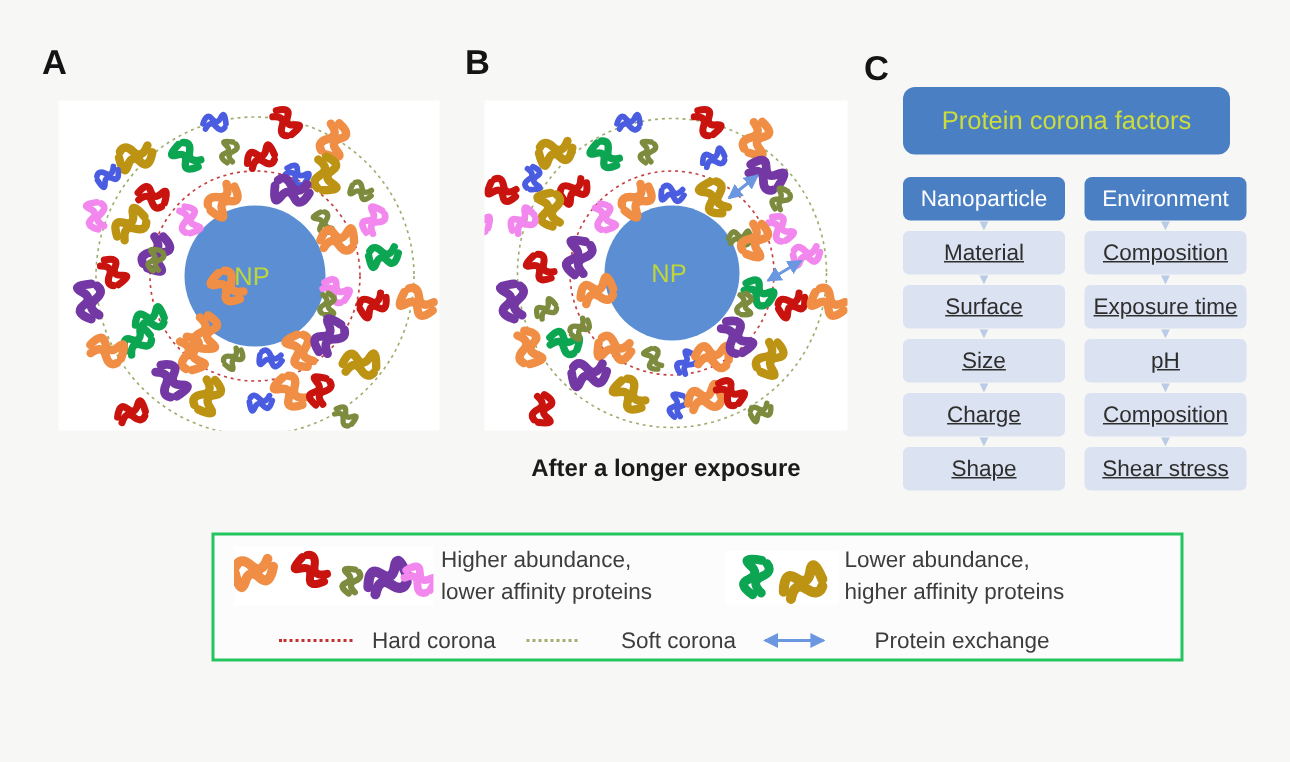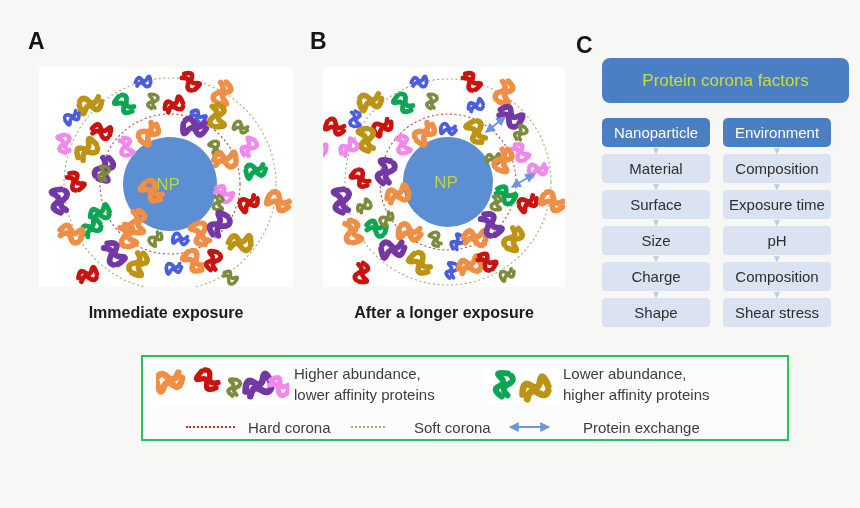--- a/index.html
+++ b/index.html
@@ -3,24 +3,24 @@
 <meta charset="utf-8">
 <style>
   html,body{margin:0;padding:0;}
   body{font-family:"Liberation Sans", sans-serif; background:#e9e9e9;}
   .stage{position:relative;width:860px;height:508px;background:#f7f7f5;overflow:hidden;}
   .panel-label{position:absolute;font-size:23px;font-weight:700;color:#141414;}
   .panel-box{position:absolute;background:#ffffff;}
   .panel-box svg{display:block;}
   .caption{position:absolute;text-align:center;font-size:16px;font-weight:700;color:#1b1b1b;}
   
-  .c-title{position:absolute;left:602px;top:58px;width:247px;height:45px;background:#4a80c3;border-radius:8px;display:flex;align-items:center;justify-content:center;font-size:17px;color:#ccdc3b;}
+  .c-title{position:absolute;left:602px;top:58px;width:218px;height:45px;background:#4a80c3;border-radius:8px;display:flex;align-items:center;justify-content:center;font-size:17px;color:#ccdc3b;}
   .c-col{position:absolute;top:118px;width:108px;display:flex;flex-direction:column;}
   .c-col .hdr{height:29px;background:#4a80c3;border-radius:5px;color:#ffffff;font-size:15px;display:flex;align-items:center;justify-content:center;}
-  .c-col .item{height:29px;background:#dbe2f1;border-radius:4px;color:#2e2e2e;font-size:15px;display:flex;align-items:center;justify-content:center;}
+  .c-col .item{height:29px;background:#dbe2f1;border-radius:4px;color:#2e2e2e;font-size:15px;display:flex;align-items:center;justify-content:center;text-decoration:underline;}
   .c-col .dn{height:7px;line-height:7px;font-size:10px;color:#b9cbe6;text-align:center;overflow:visible;}
   
   .legend{position:absolute;left:141px;top:355px;width:648px;height:86px;background:#fcfcfc;border:2px solid #22c55e;box-sizing:border-box;}
   .legend .strip{position:absolute;background:#ffffff;}
   .legend .ltxt{position:absolute;font-size:15px;line-height:21px;color:#3d3d3d;white-space:pre-line;}
   .legend .dotline{position:absolute;border-top:2px dotted #c23030;height:0;}
   .legend .dotline.soft{border-top-color:#a0b070;}
   .legend .row2-label{position:absolute;font-size:15px;color:#3d3d3d;}
   .defs-holder{position:absolute;width:0;height:0;overflow:hidden;}
 </style>
@@ -90,21 +90,20 @@
         <use href="#prot" xlink:href="#prot" transform="translate(141 265) rotate(120) scale(1.25)" color="#bd9313"></use>
         <use href="#prot" xlink:href="#prot" transform="translate(174 270) rotate(177) scale(0.85)" color="#4a5de0"></use>
         <use href="#prot" xlink:href="#prot" transform="translate(192 263) rotate(234) scale(1.25)" color="#ef8e44"></use>
         <use href="#prot" xlink:href="#prot" transform="translate(211 260) rotate(291) scale(1.05)" color="#c9130e"></use>
         <use href="#prot" xlink:href="#prot" transform="translate(87 273) rotate(348) scale(1.05)" color="#c9130e"></use>
         <use href="#prot" xlink:href="#prot" transform="translate(231 276) rotate(45) scale(0.8)" color="#7c8b3d"></use>
         <use href="#prot" xlink:href="#prot" transform="translate(140 222) rotate(102) scale(1.25)" color="#ef8e44"></use>
         <text x="168" y="190" text-anchor="middle" font-size="17" fill="#bfd63a" font-family="&quot;Liberation Sans&quot;, sans-serif">NP</text>
       </svg>
   </div>
-  <div class="caption" style="left:39px;top:304px;width:254px">Immediate exposure</div>
 
   <div class="panel-label" style="left:310px;top:28px">B</div>
   <div class="panel-box" style="left:323px;top:67px;width:242px;height:220px">
     <svg id="svg-b" width="242" height="220" viewBox="323 67 242 220">
         <circle cx="448" cy="182" r="103" fill="none" stroke="#9fae6d" stroke-width="1.1" stroke-dasharray="2 2.6"></circle>
         <circle cx="448" cy="182" r="68" fill="none" stroke="#c54040" stroke-width="1.1" stroke-dasharray="2 2.6"></circle>
         <circle cx="448" cy="182" r="45" fill="#5b8ed2"></circle>
         <use href="#prot" xlink:href="#prot" transform="translate(419 80) rotate(0) scale(0.85)" color="#4a5de0"></use>
         <use href="#prot" xlink:href="#prot" transform="translate(473 80) rotate(57) scale(1.05)" color="#c9130e"></use>
         <use href="#prot" xlink:href="#prot" transform="translate(507 93) rotate(114) scale(1.25)" color="#ef8e44"></use>

